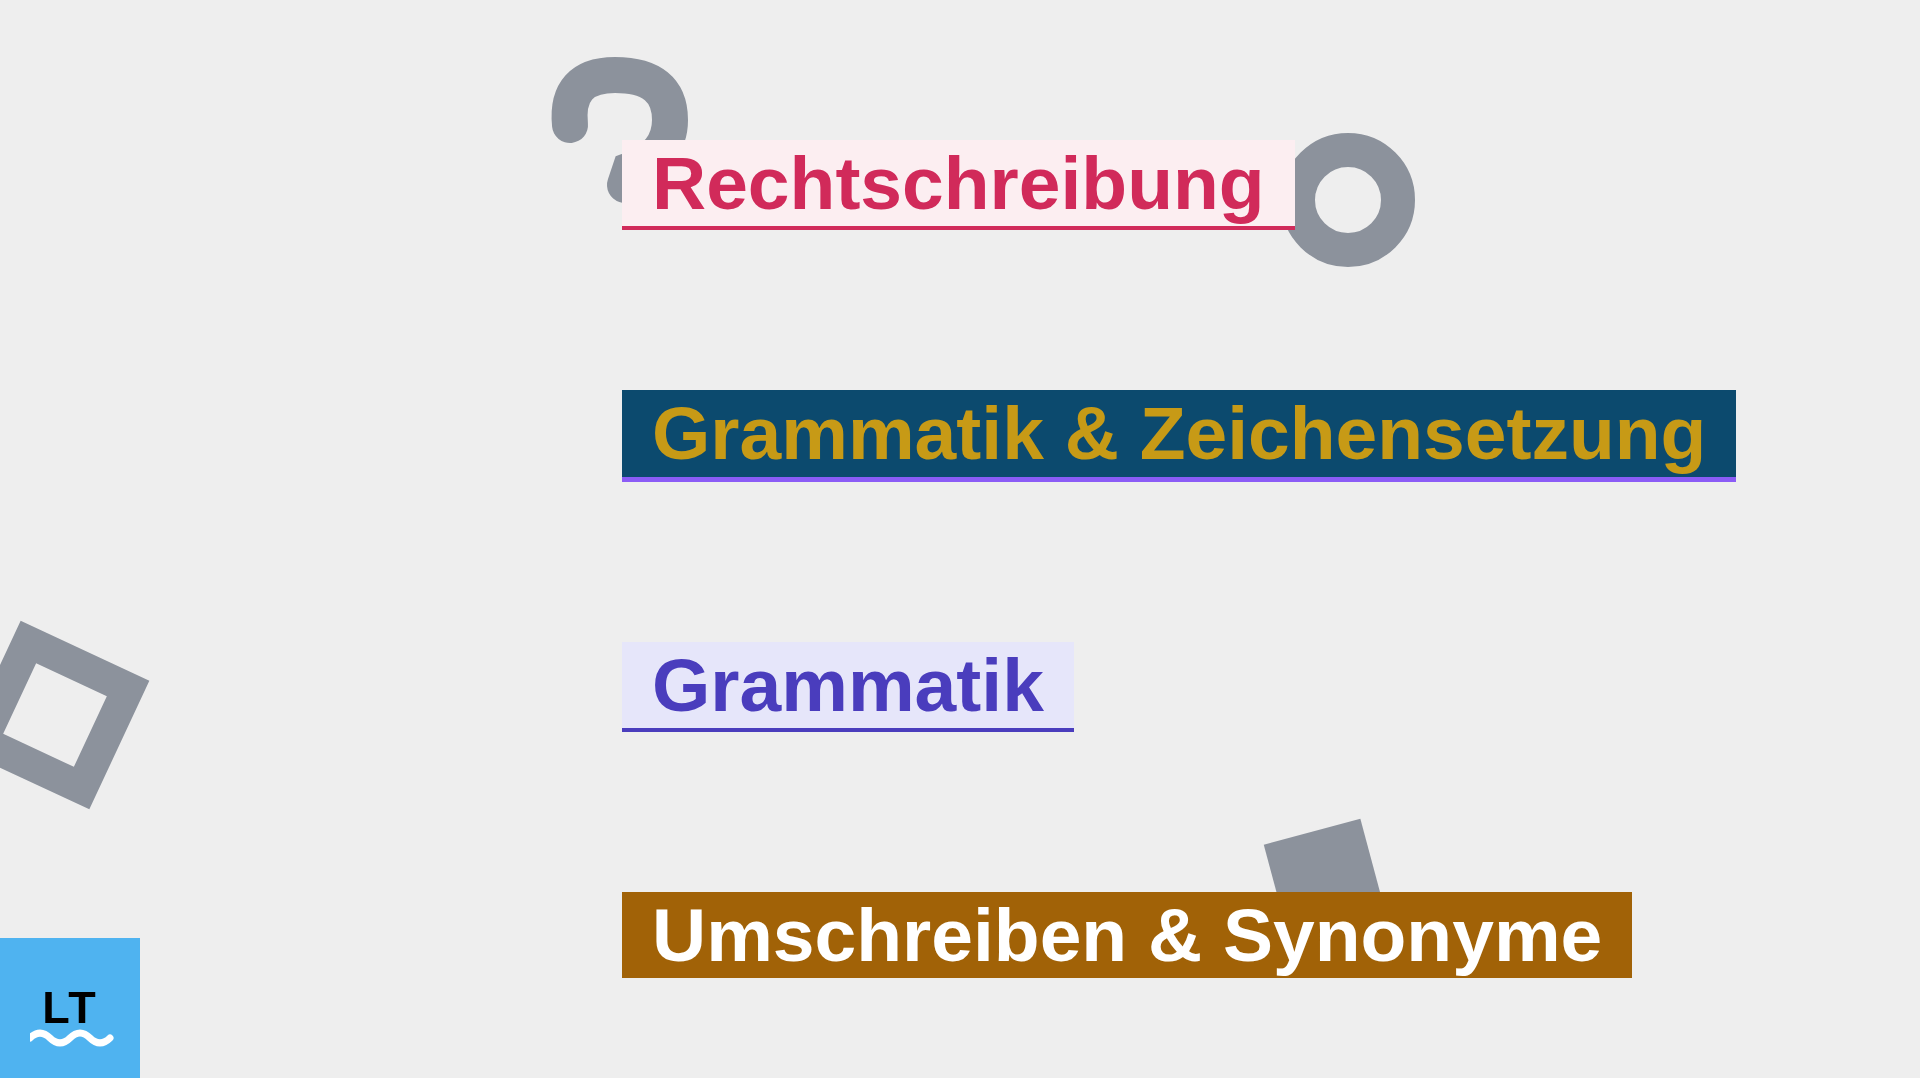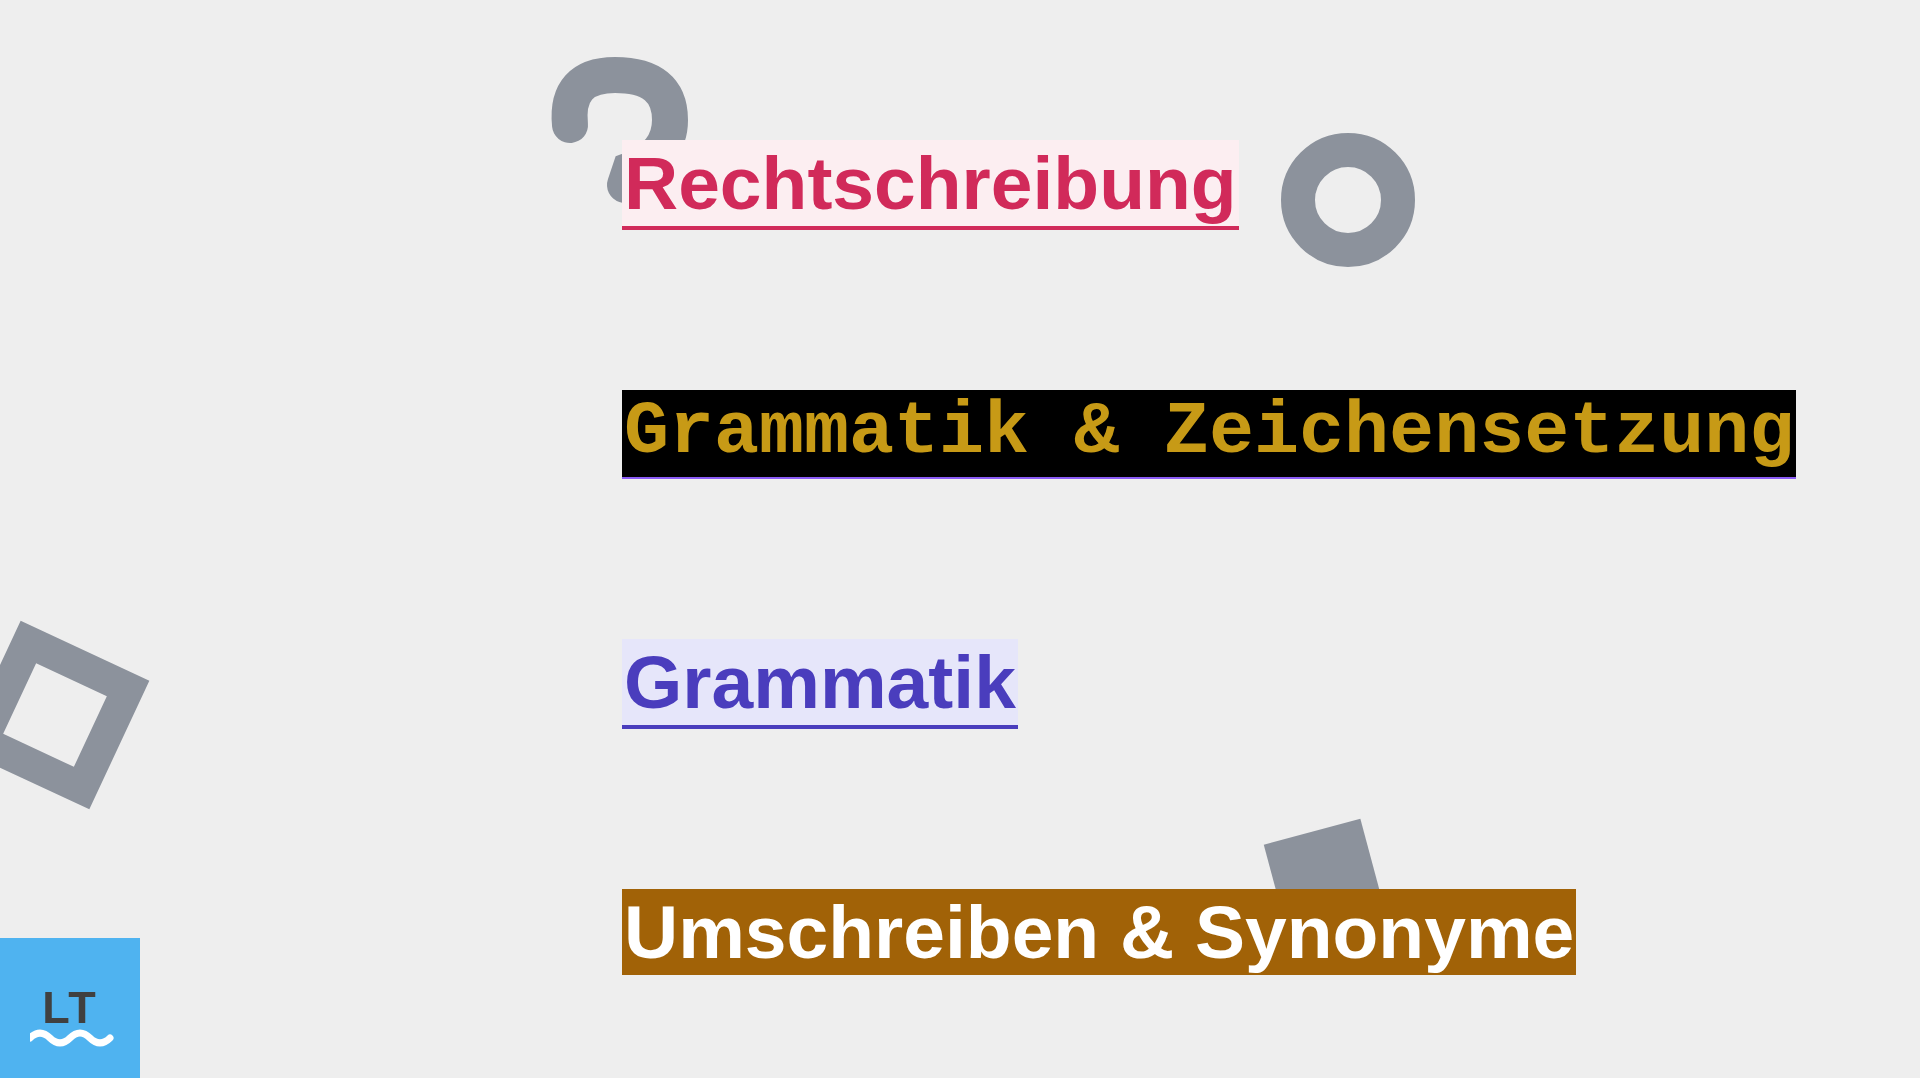--- a/index.html
+++ b/index.html
@@ -19,35 +19,34 @@
       position: absolute;
       left: 622px;
       top: 140px;
       display: flex;
       flex-direction: column;
       gap: 160px;
     }
     .category {
       font-size: 75px;
       font-weight: 700;
-      padding: 0 2px;
+      padding: 0 30px;
       display: inline-block;
       width: fit-content;
       line-height: 1.15;
     }
     .cat-spelling {
       color: #d12a5a;
       background-color: #fceef1;
       border-bottom: 4px solid #d12a5a;
     }
     .cat-grammar {
       color: #c79a16;
-      background-color: #000000;
-      border-bottom: 2px solid #8b5cf6;
-      font-family: Liberation Mono, monospace;
+      background-color: #0c4a6e;
+      border-bottom: 5px solid #8b5cf6;
     }
     .cat-style {
       color: #4a3dbd;
       background-color: #e6e6fa;
       border-bottom: 4px solid #4a3dbd;
     }
     .cat-rewrite {
       color: #ffffff;
       background-color: #a16207;
     }
@@ -76,21 +75,21 @@
       left: 0;
       bottom: 0;
       width: 140px;
       height: 140px;
       background-color: #4fb3f0;
       display: flex;
       align-items: center;
       justify-content: center;
     }
     .logo-text {
-      color: #404040;
+      color: #000000;
       font-size: 45px;
       font-weight: 700;
       letter-spacing: 2px;
       position: relative;
     }
     .logo-wave {
       position: absolute;
       bottom: 30px;
       left: 30px;
     }

